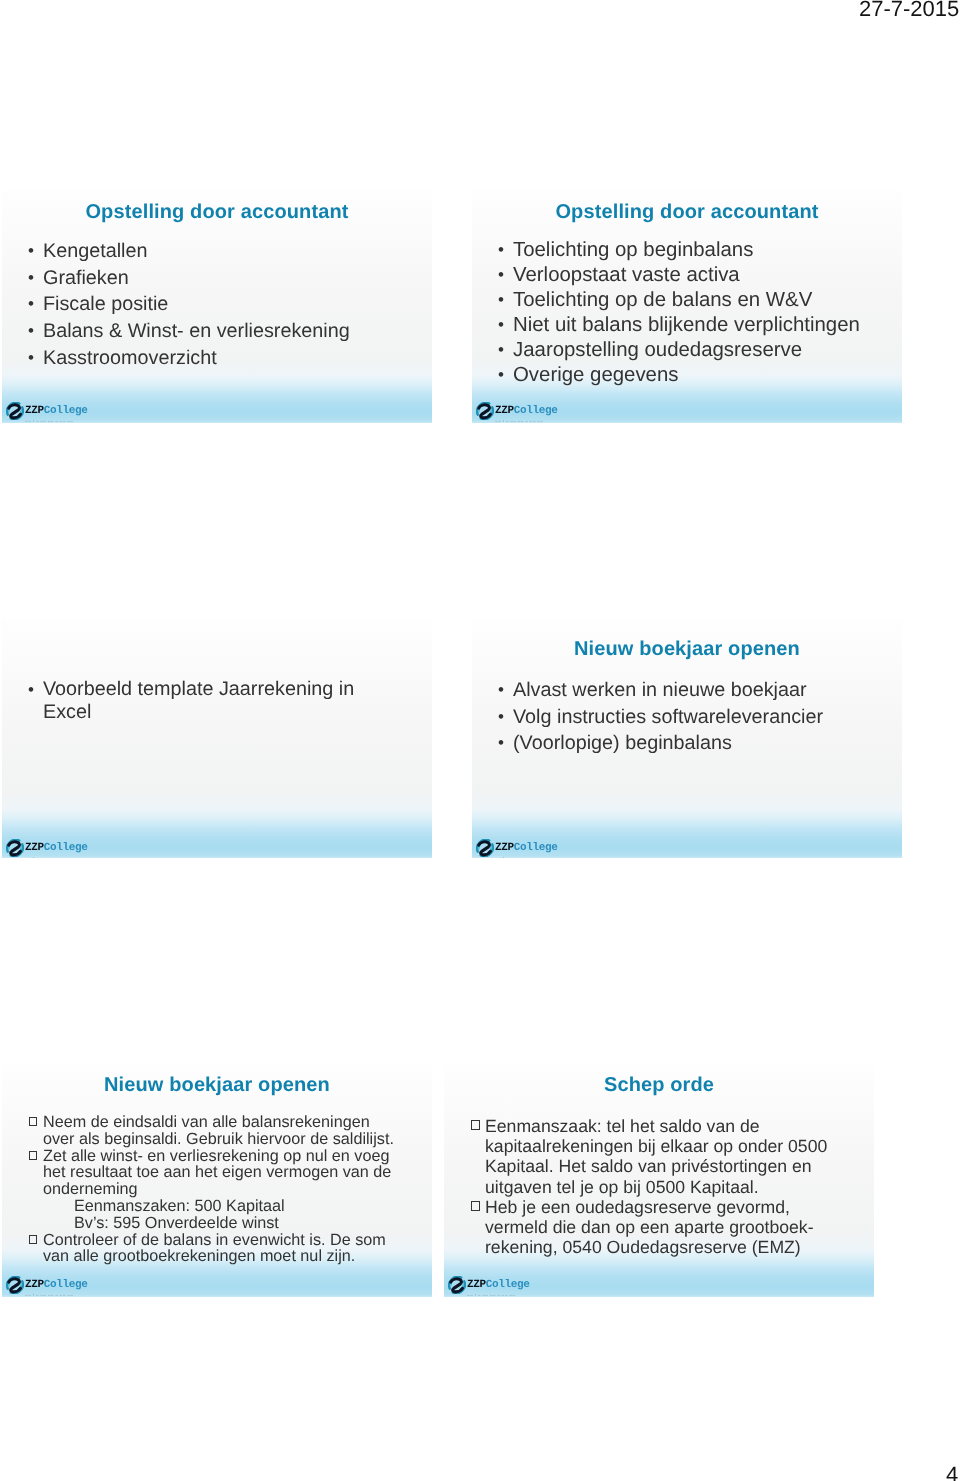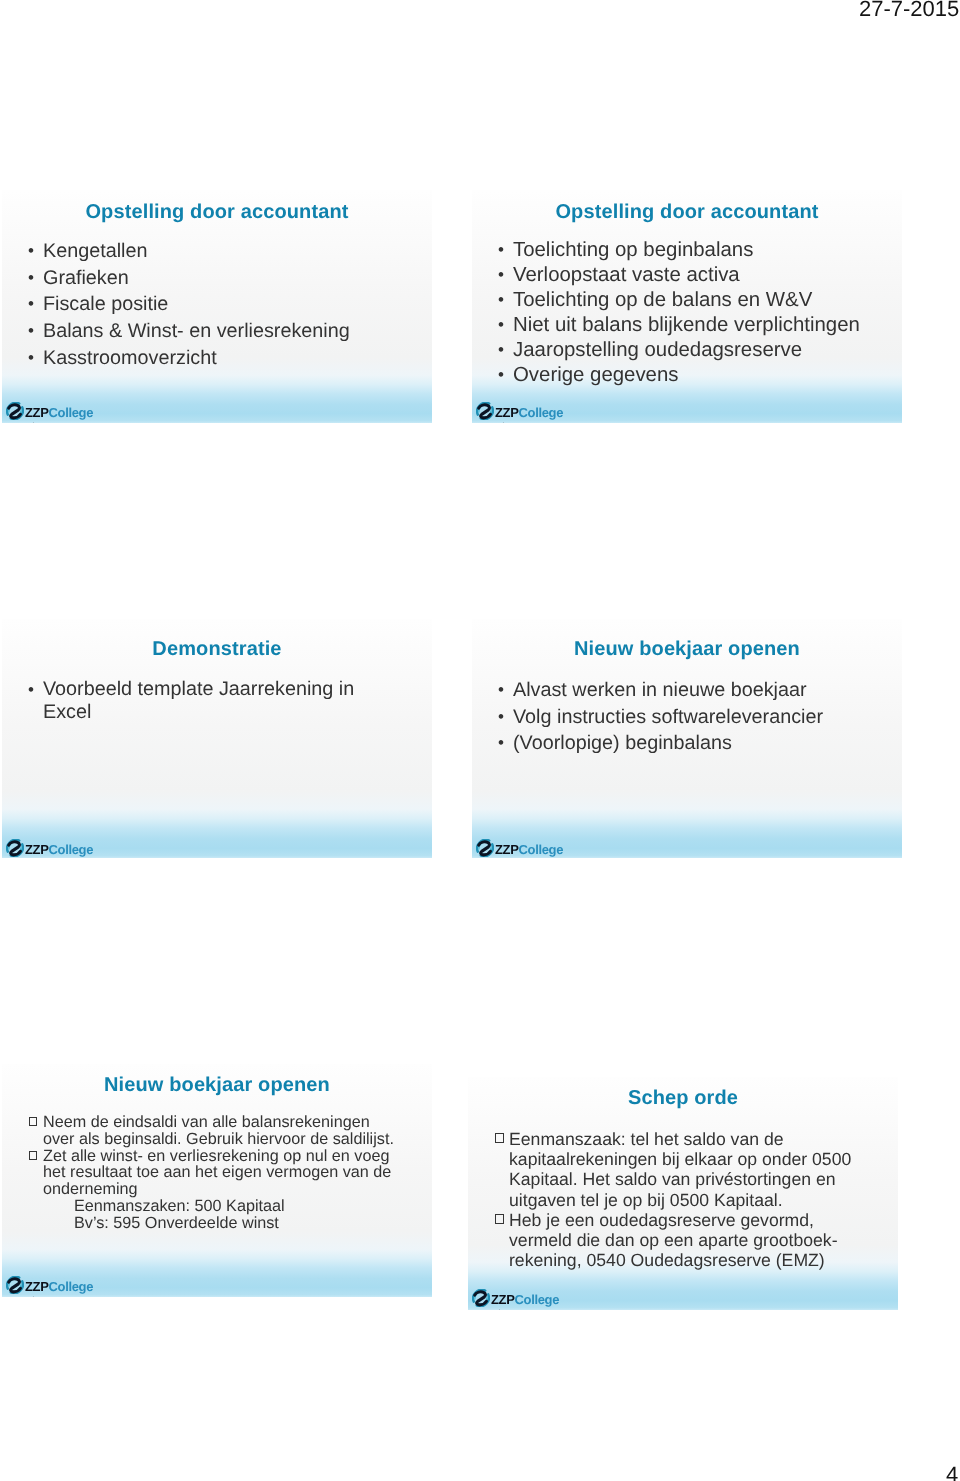--- a/index.html
+++ b/index.html
@@ -34,21 +34,21 @@
   .logo .word .d{color:#0b0f18;}
   .logo .word .l{color:#2a8fbe;}
   .logo .tag{display:block;white-space:nowrap;color:#4c5560;line-height:1;}
 
   
   .s1{left:2px;  top:190px;  width:430px; height:233px;}
   .s2{left:472px;top:190px;  width:430px; height:233px;}
   .s3{left:2px;  top:619px;  width:430px; height:239px;}
   .s4{left:472px;top:619px;  width:430px; height:239px;}
   .s5{left:2px;  top:1064px; width:430px; height:233px;}
-  .s6{left:468px;top:1064px; width:430px; height:233px;margin-top:13px;}
+  .s6{left:444px;top:1064px; width:430px; height:233px;}
 
   
   .slide-title{font-size:20px;line-height:24px;}
   .t1{top:10px;}
   .t2{top:10px;}
   .t3{top:18px;}
   .t4{top:18px;}
   .t5{top:9px;}
   .t6{top:9px;}
 
@@ -73,21 +73,21 @@
   .b5 .sub{margin-left:46px;}
   .sqi{position:absolute;left:1px;border:1.4px solid #353535;background:transparent;}
   .b5 .sqi{top:3.4px;width:6.4px;height:6.6px;}
   .b6 .sqi{top:4.4px;width:7.4px;height:7.6px;}
 
   
   .logo{left:4px;width:70px;height:18px;align-items:flex-start;
          will-change:transform;transform:translateZ(0);}
   .logo .mark{width:18px;height:18px;margin-right:1px;margin-top:0px;}
   .logo .wordwrap{padding-top:4.2px;}
-  .logo .word{font-size:13px;letter-spacing:-0.35px;font-family:Liberation Sans, sans-serif;}
+  .logo .word{font-size:11px;letter-spacing:-0.35px;font-family:Liberation Mono, monospace;}
   .logo .word .l{font-weight:bold;}
   .logo .tag{font-size:2.8px;letter-spacing:0.35px;margin-top:2.4px;
              font-family:"DejaVu Sans",sans-serif;}
   .lg1{top:212px;} .lg2{top:212px;}
   .lg3{top:220px;} .lg4{top:220px;}
   .lg5{top:212px;} .lg6{top:212px;}
 </style>
 </head>
 <body>
 
@@ -171,21 +171,20 @@
             <path d="M10.6 18.0 C13.6 11.4 23.2 9.2 29.4 12.0 C34.0 14.2 35.0 18.8 31.3 21.6 L16.9 31.2 C13.2 34.0 14.2 37.6 18.8 38.4 C24.6 39.4 32.4 36.6 35.6 31.0" fill="none" stroke="#0b1424" stroke-width="6.6" stroke-linecap="round" stroke-linejoin="round"></path>
           </svg></span>
         <span class="wordwrap">
           <span class="word"><span class="d">ZZP</span><span class="l">College</span></span>
           <span class="tag">—— • — —— —— — —— ——</span>
         </span>
       </div>
   </div>
 
   <div class="slide s3">
-    <div class="slide-title t3">Demonstratie</div>
     <div class="slide-body b3">
       <div class="bl">
           <span class="mk">•</span>
           <span class="tx">Voorbeeld template Jaarrekening in Excel</span>
         </div>
     </div>
     <div class="logo lg3">
         <span class="mark"><svg viewBox="5.2 4.8 37.6 38.4" width="18" height="18">
             <path d="M8.6 31.8 A18.4 18.4 0 0 1 33.0 8.2" fill="none" stroke="#2090b5" stroke-width="5.4" stroke-linecap="round"></path>
             <path d="M39.4 16.2 A18.4 18.4 0 0 1 15.0 39.8" fill="none" stroke="#2090b5" stroke-width="5.4" stroke-linecap="round"></path>
@@ -245,20 +244,26 @@
             <i class="sqi"></i>
           </span>
           <span class="tx">Zet alle winst- en verliesrekening op nul en voeg het resultaat toe aan het eigen vermogen van de onderneming</span>
         </div>
       <div class="bl sub">
           <span class="tx">Eenmanszaken: 500 Kapitaal</span>
         </div>
       <div class="bl sub">
           <span class="tx">Bv’s: 595 Onverdeelde winst</span>
         </div>
+      <div class="bl">
+          <span class="mk sq">
+            <i class="sqi"></i>
+          </span>
+          <span class="tx">Controleer of de balans in evenwicht is. De som van alle grootboekrekeningen moet nul zijn.</span>
+        </div>
     </div>
     <div class="logo lg5">
         <span class="mark"><svg viewBox="5.2 4.8 37.6 38.4" width="18" height="18">
             <path d="M8.6 31.8 A18.4 18.4 0 0 1 33.0 8.2" fill="none" stroke="#2090b5" stroke-width="5.4" stroke-linecap="round"></path>
             <path d="M39.4 16.2 A18.4 18.4 0 0 1 15.0 39.8" fill="none" stroke="#2090b5" stroke-width="5.4" stroke-linecap="round"></path>
             <path d="M11.3 26.0 A14.6 14.6 0 0 1 30.6 11.6" fill="none" stroke="#49bcd8" stroke-width="2.2" stroke-linecap="round"></path>
             <path d="M36.7 22.0 A14.6 14.6 0 0 1 17.4 36.4" fill="none" stroke="#49bcd8" stroke-width="2.2" stroke-linecap="round"></path>
             <path d="M10.6 18.0 C13.6 11.4 23.2 9.2 29.4 12.0 C34.0 14.2 35.0 18.8 31.3 21.6 L16.9 31.2 C13.2 34.0 14.2 37.6 18.8 38.4 C24.6 39.4 32.4 36.6 35.6 31.0" fill="none" stroke="#0b1424" stroke-width="6.6" stroke-linecap="round" stroke-linejoin="round"></path>
           </svg></span>
         <span class="wordwrap">

